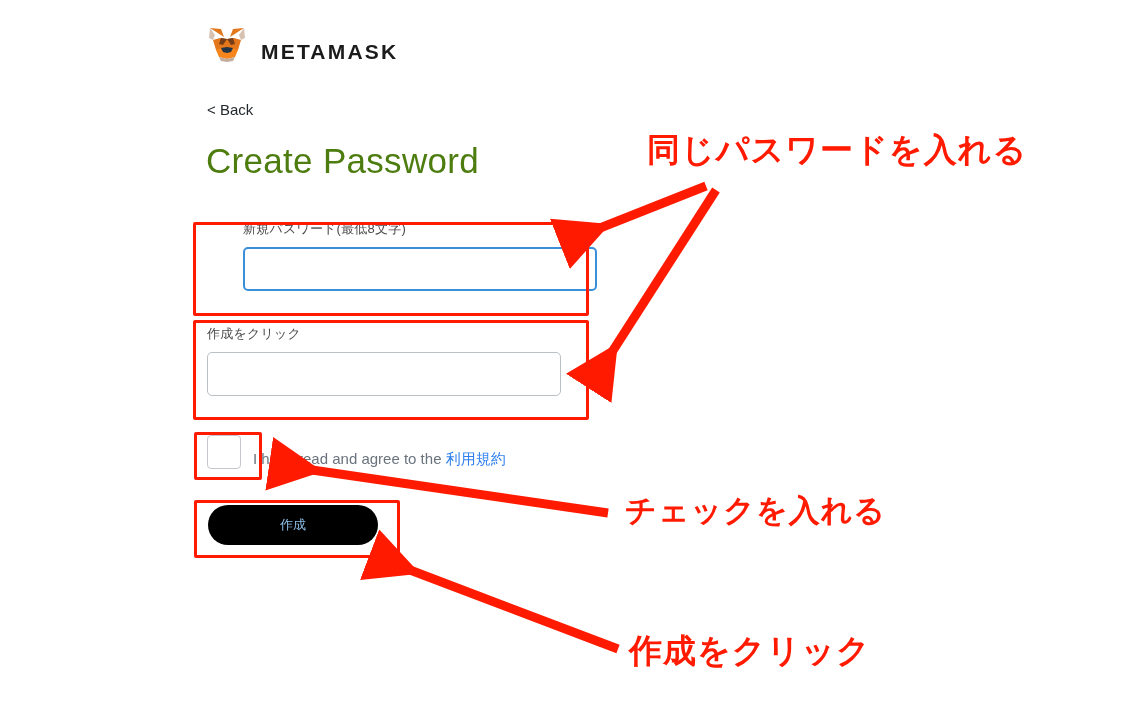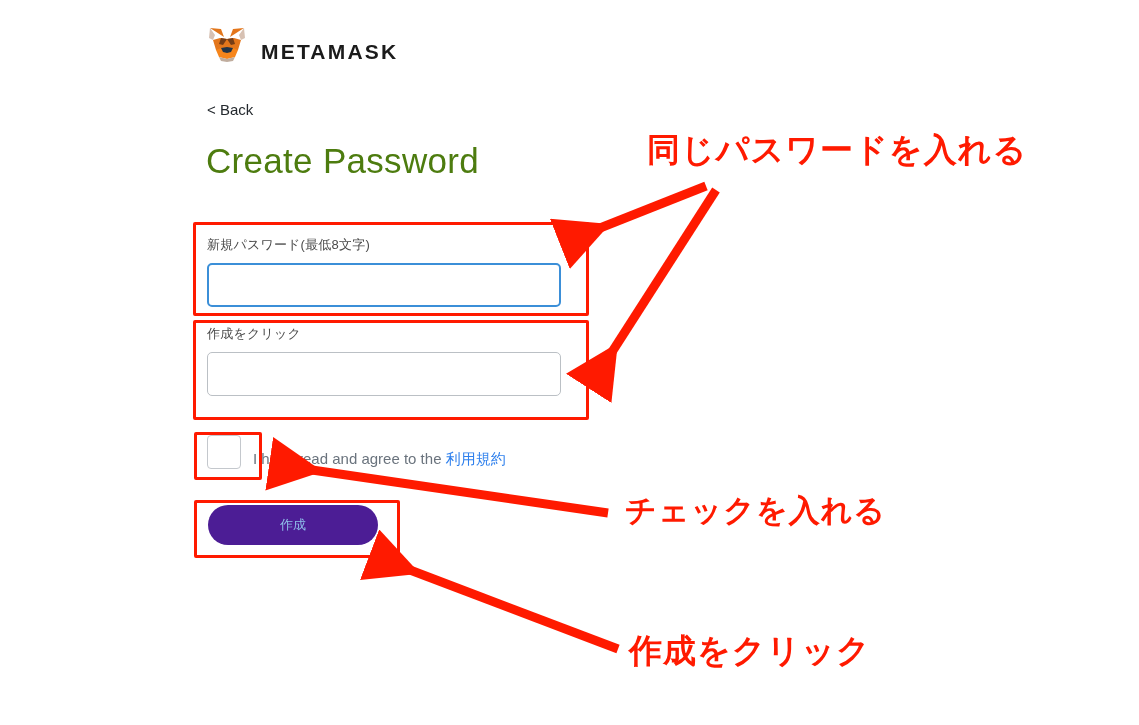--- a/index.html
+++ b/index.html
@@ -83,21 +83,21 @@
     padding: 0 10px;
     font-size: 15px;
     color: #1b1b1b;
     outline: none;
     background: #fff;
   }
   .field-input.focused {
     border: 2px solid #3b8fd8;
   }
 
-  #field-new { top: 236px; }
+  #field-new { top: 220px; margin-left: 36px; }
   #field-confirm { top: 325px; }
 
   
   .tos-row {
     position: absolute;
     left: 207px;
     top: 434px;
     display: flex;
     align-items: center;
     gap: 12px;
@@ -125,21 +125,21 @@
   }
 
   
   .create-button {
     position: absolute;
     left: 208px;
     top: 505px;
     width: 170px;
     height: 40px;
     border-radius: 20px;
-    background: #4c1d95;
+    background: #000000;
     color: #8fc0ea;
     border: none;
     font-size: 13px;
     display: flex;
     align-items: center;
     justify-content: center;
     cursor: default;
   }
 
   

